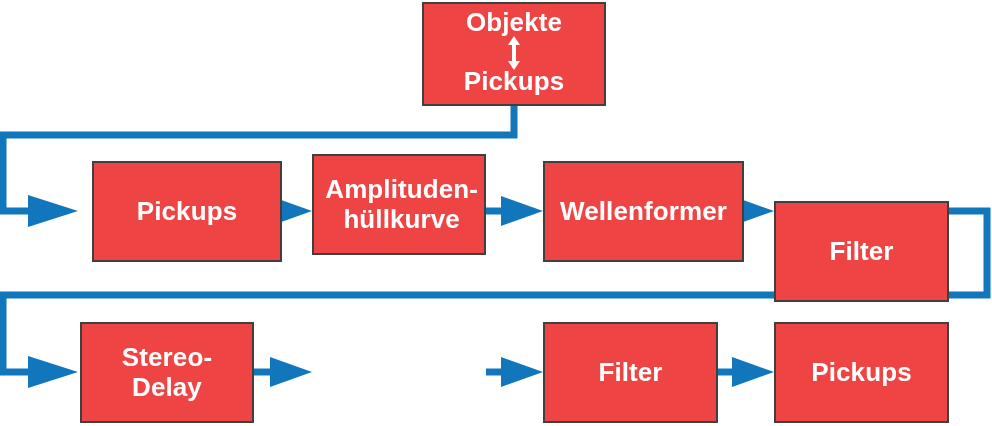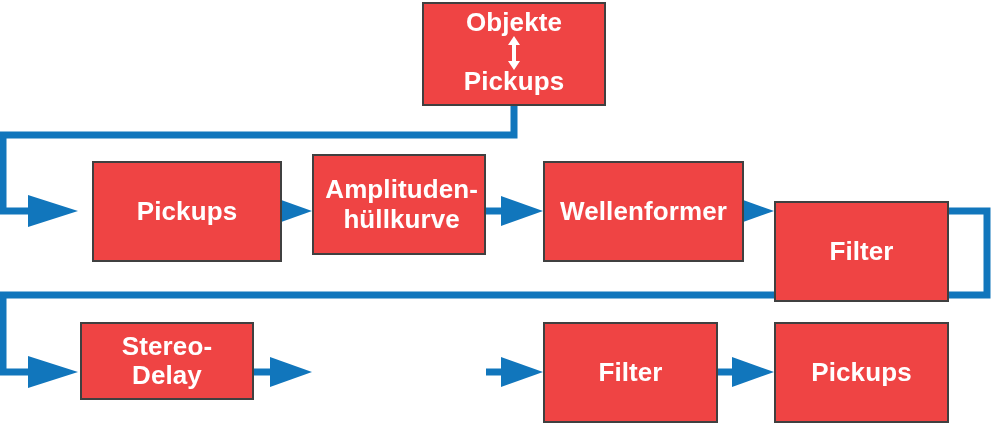--- a/index.html
+++ b/index.html
@@ -123,21 +123,21 @@
   </div>
 
   <div class="node-box" style="left:543px; top:161px; width:201px; height:101px;">
     <span class="node-label">Wellenformer</span>
   </div>
 
   <div class="node-box" style="left:774px; top:161px; width:175px; height:101px;margin-top:40px;">
     <span class="node-label">Filter</span>
   </div>
 
-  <div class="node-box" style="left:80px; top:322px; width:174px; height:78px;justify-content:center;">
+  <div class="node-box" style="left:80px; top:322px; width:174px; height:101px;justify-content:center;">
     <span class="node-label">Stereo-
 Delay</span>
   </div>
 
 
   <div class="node-box" style="left:543px; top:322px; width:175px; height:101px;">
     <span class="node-label">Filter</span>
   </div>
 
   <div class="node-box" style="left:774px; top:322px; width:175px; height:101px;">

